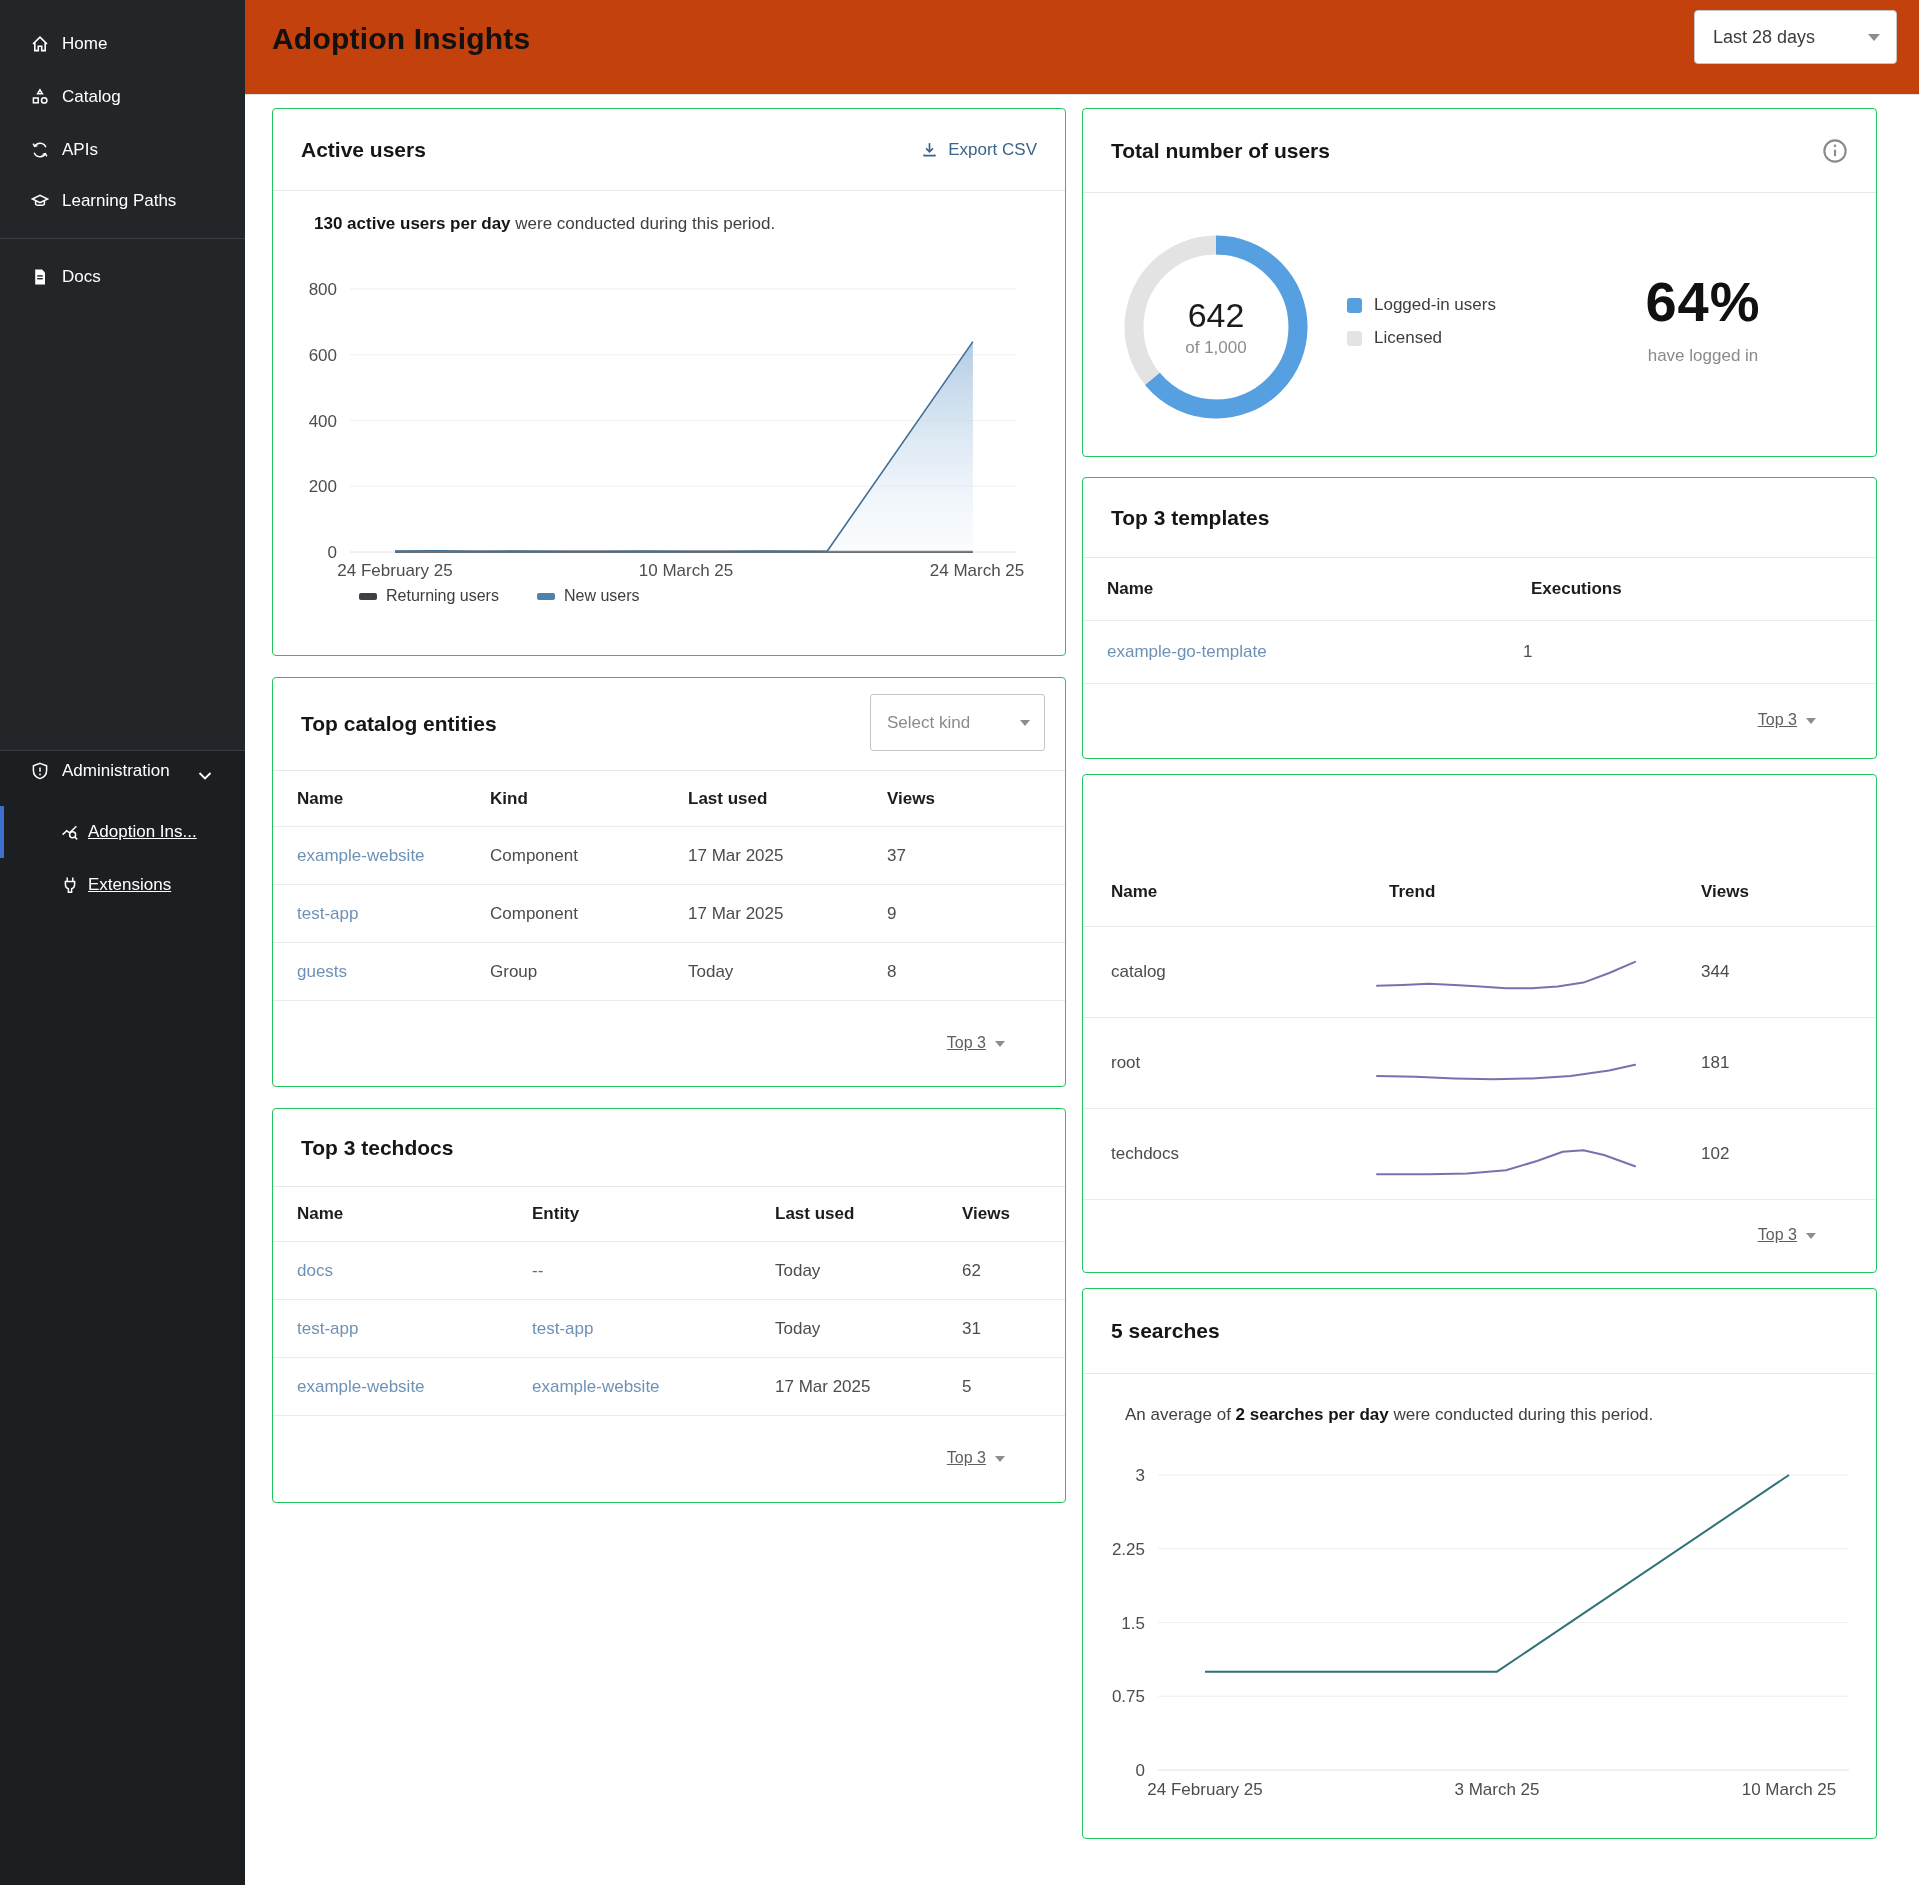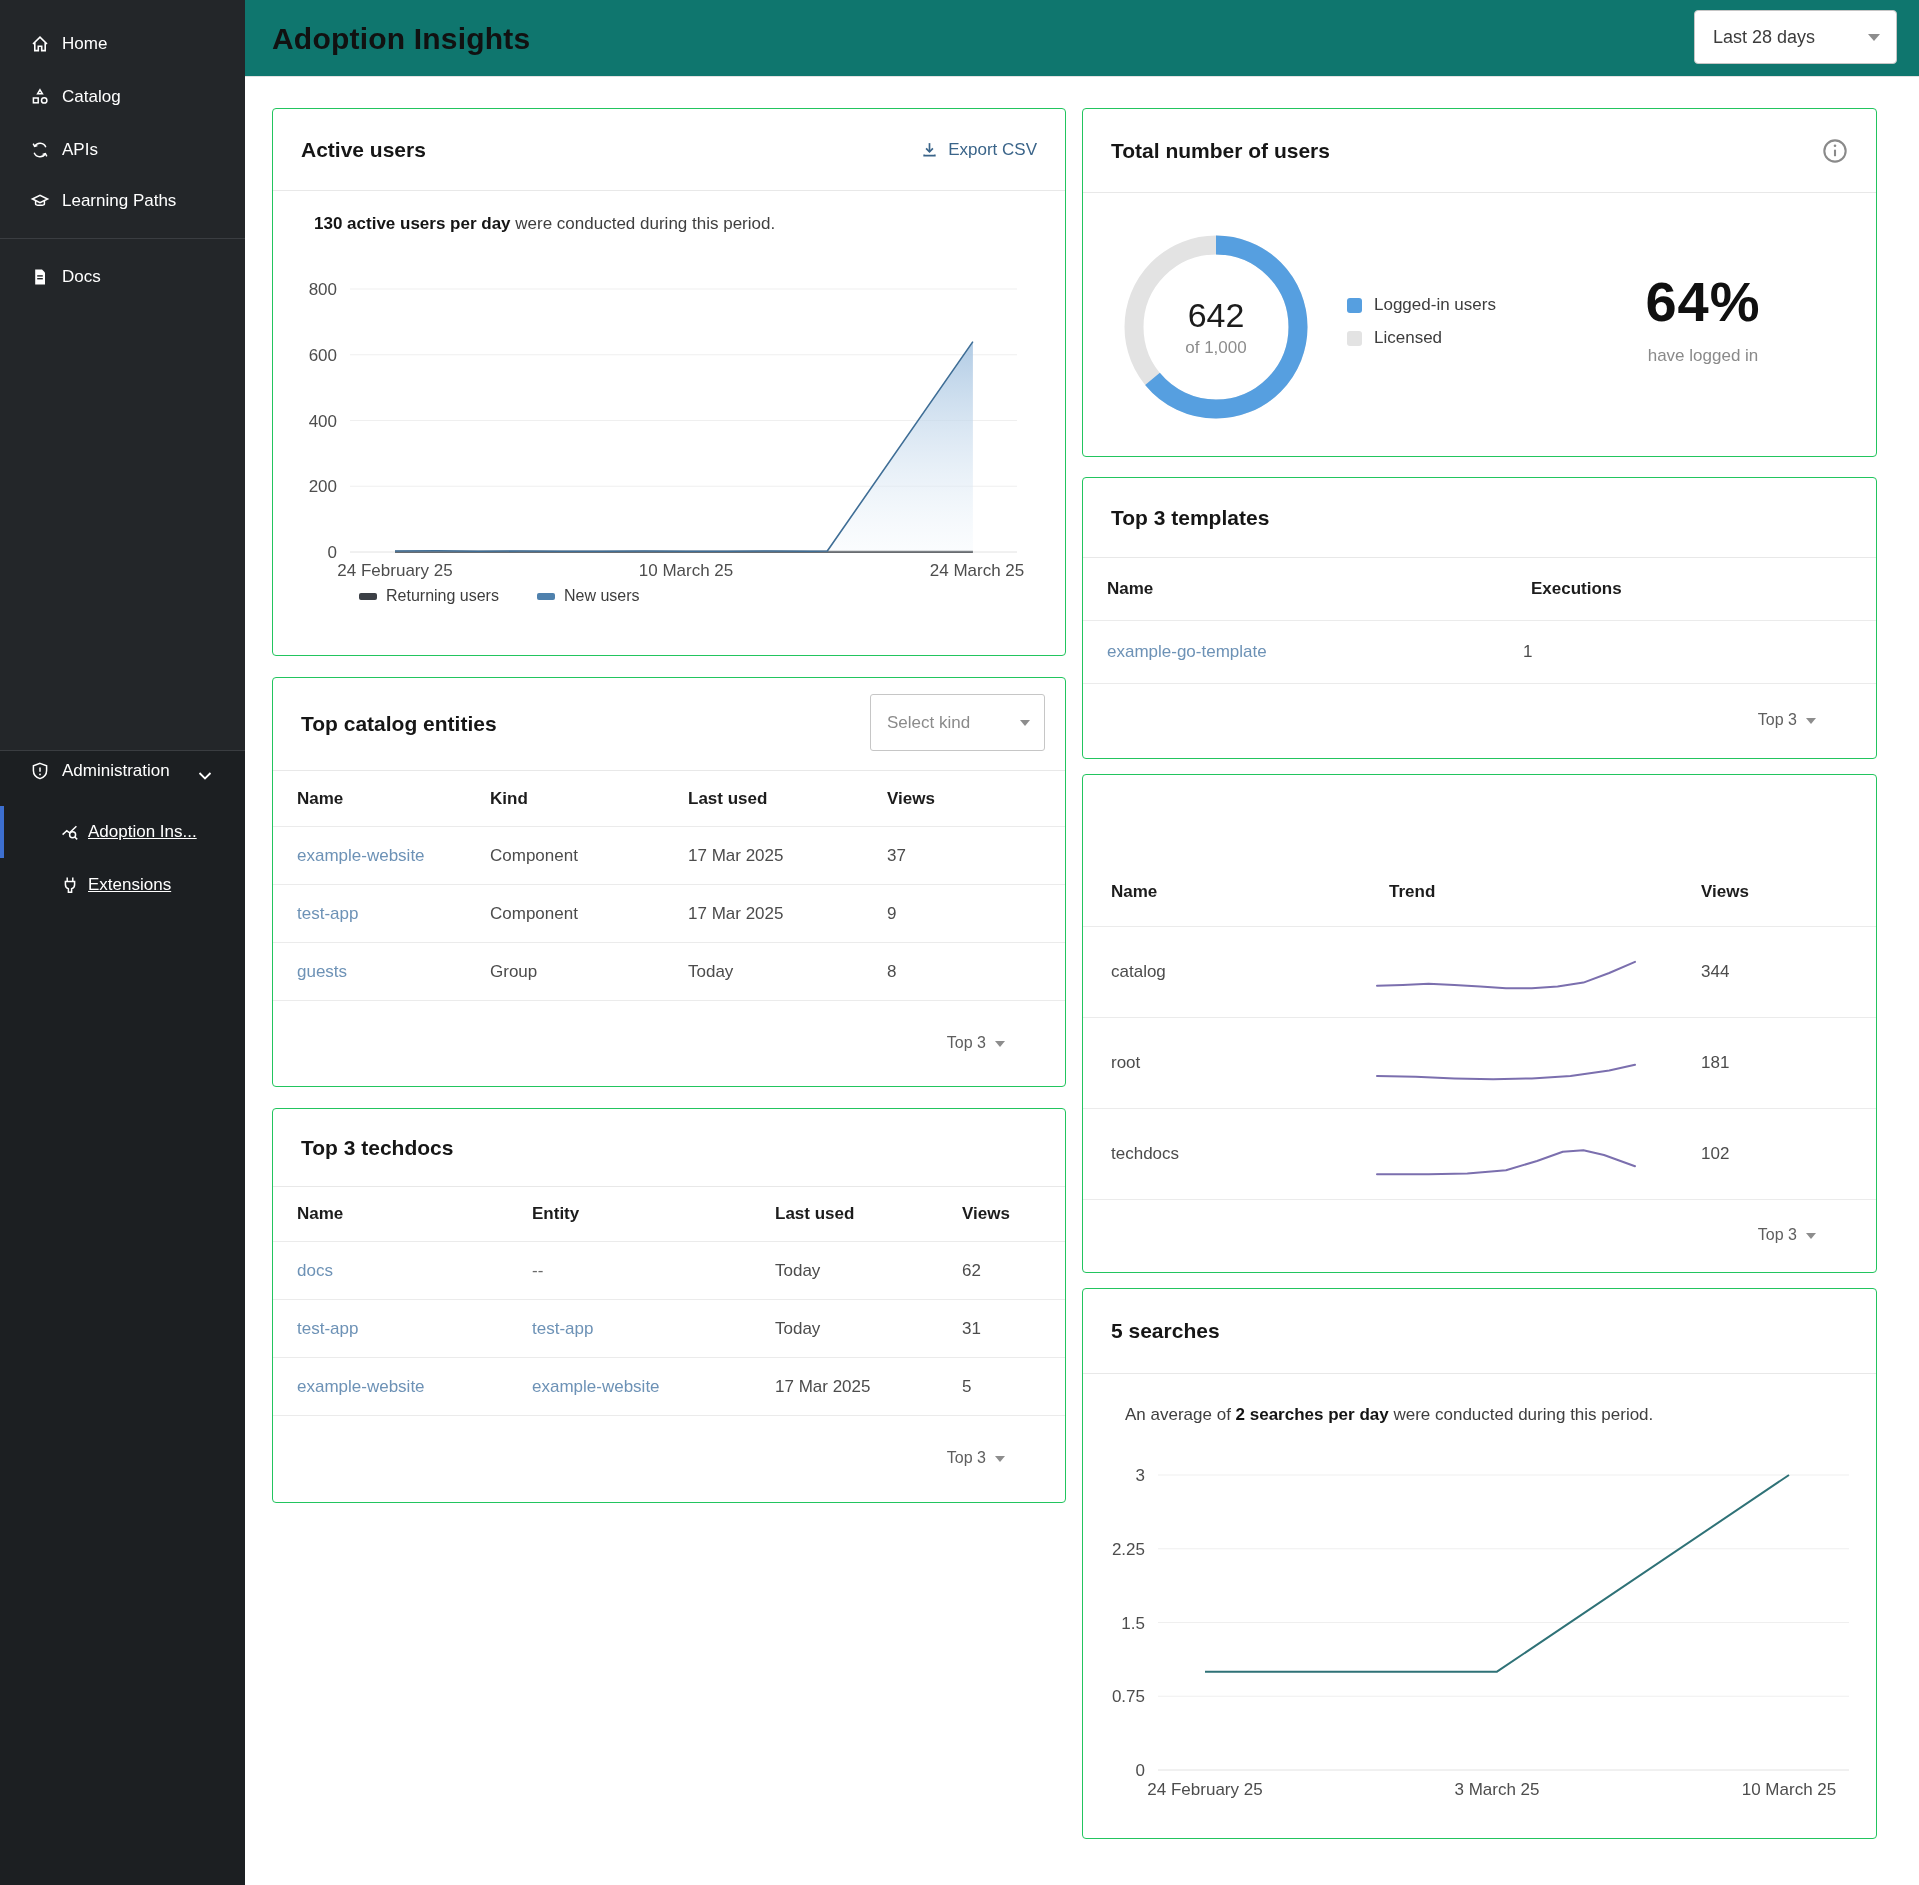--- a/index.html
+++ b/index.html
@@ -14,35 +14,35 @@
   .nav-item { position:absolute; left:0; width:245px; height:44px; cursor:pointer; }
   .nav-item .ic { position:absolute; left:30px; top:50%; transform:translateY(-50%); width:20px; height:20px; color:#fff; }
   .nav-item .lbl { position:absolute; left:62px; top:50%; transform:translateY(-50%); color:#fff; font-size:17px; font-weight:500; white-space:nowrap; }
   .nav-sub .ic { left:60px; }
   .nav-sub .lbl { left:88px;text-decoration:underline; }
   .nav-item .chev { position:absolute; left:198px; top:50%; transform:translateY(-50%); width:14px; height:9px; color:#fff; }
   .active-bar { position:absolute; left:0; top:806px; width:4px; height:52px; background:#3d6fd0; }
 
   
   .main { position:absolute; left:245px; top:0; width:1674px; height:1885px; }
-  .topbar { position:absolute; left:0; top:0; width:1674px; height:77px; border-bottom:1px solid #e2e2e2; background:#0f766e; }
+  .topbar { position:absolute; left:0; top:0; width:1674px; height:95px; border-bottom:1px solid #e2e2e2; background:#c2410c; }
   .page-title { position:absolute; left:27px; top:22px; font-size:30px; font-weight:700; color:#111; letter-spacing:.2px; }
   .range-select { position:absolute; right:22px; top:10px; width:203px; height:54px; border:1px solid #c6c6c6; border-radius:4px; background:#fff;
     display:flex; align-items:center; justify-content:space-between; padding:0 16px 0 18px; font-size:18px; color:#3c3c3c; cursor:pointer; }
   .tri { width:0; height:0; border-left:6px solid transparent; border-right:6px solid transparent; border-top:7px solid #8d8d8d; }
   .tri.sm { border-left-width:5px; border-right-width:5px; border-top-width:6px; }
 
   
   .content { position:absolute; left:0; top:81px; width:1674px; height:1804px; }
   .col-left  { position:absolute; left:27px;  top:27px; width:794px; }
   .col-right { position:absolute; left:837px; top:27px; width:795px; }
   .card { position:relative; background:#fff; border:1px solid #22c55e; border-radius:4px; }
   .cardhead { position:absolute; top:0; left:0; right:0; border-bottom:1px solid #e8e8e8; display:flex; align-items:center; justify-content:space-between; padding:0 28px; }
   .card-title { font-size:21px; font-weight:700; color:#161616; }
-  .cardfoot { position:absolute; left:0; right:0; bottom:0; display:flex; align-items:center; justify-content:flex-end; padding-right:60px; color:#5e5e5e; font-size:16px; cursor:pointer; }
+  .cardfoot { position:absolute; left:0; right:0; bottom:0; display:flex; align-items:center; justify-content:flex-end; padding-right:60px; color:#5e5e5e; font-size:16px; cursor:pointer;text-decoration:underline; }
   .cardfoot .tri { margin-left:9px; transform:translateY(1px); }
   .trow { position:absolute; left:0; right:0; border-bottom:1px solid #ebebeb; }
   .cell { position:absolute; top:50%; transform:translateY(-50%); font-size:17px; color:#4c4c4c; white-space:nowrap; }
   .th { font-weight:700; color:#1c1c1c; }
   .link { color:#6d92b6; cursor:pointer; }
   .plain { color:#6a6a6a; }
   svg text.axis { font-size:17px; fill:#4d4d4d; font-family:"Liberation Sans",sans-serif; }
 
   .export-btn { display:flex; align-items:center; gap:10px; color:#3a6489; font-size:17px; cursor:pointer; }
   .summary { position:absolute; font-size:17px; color:#3f3f3f; }

